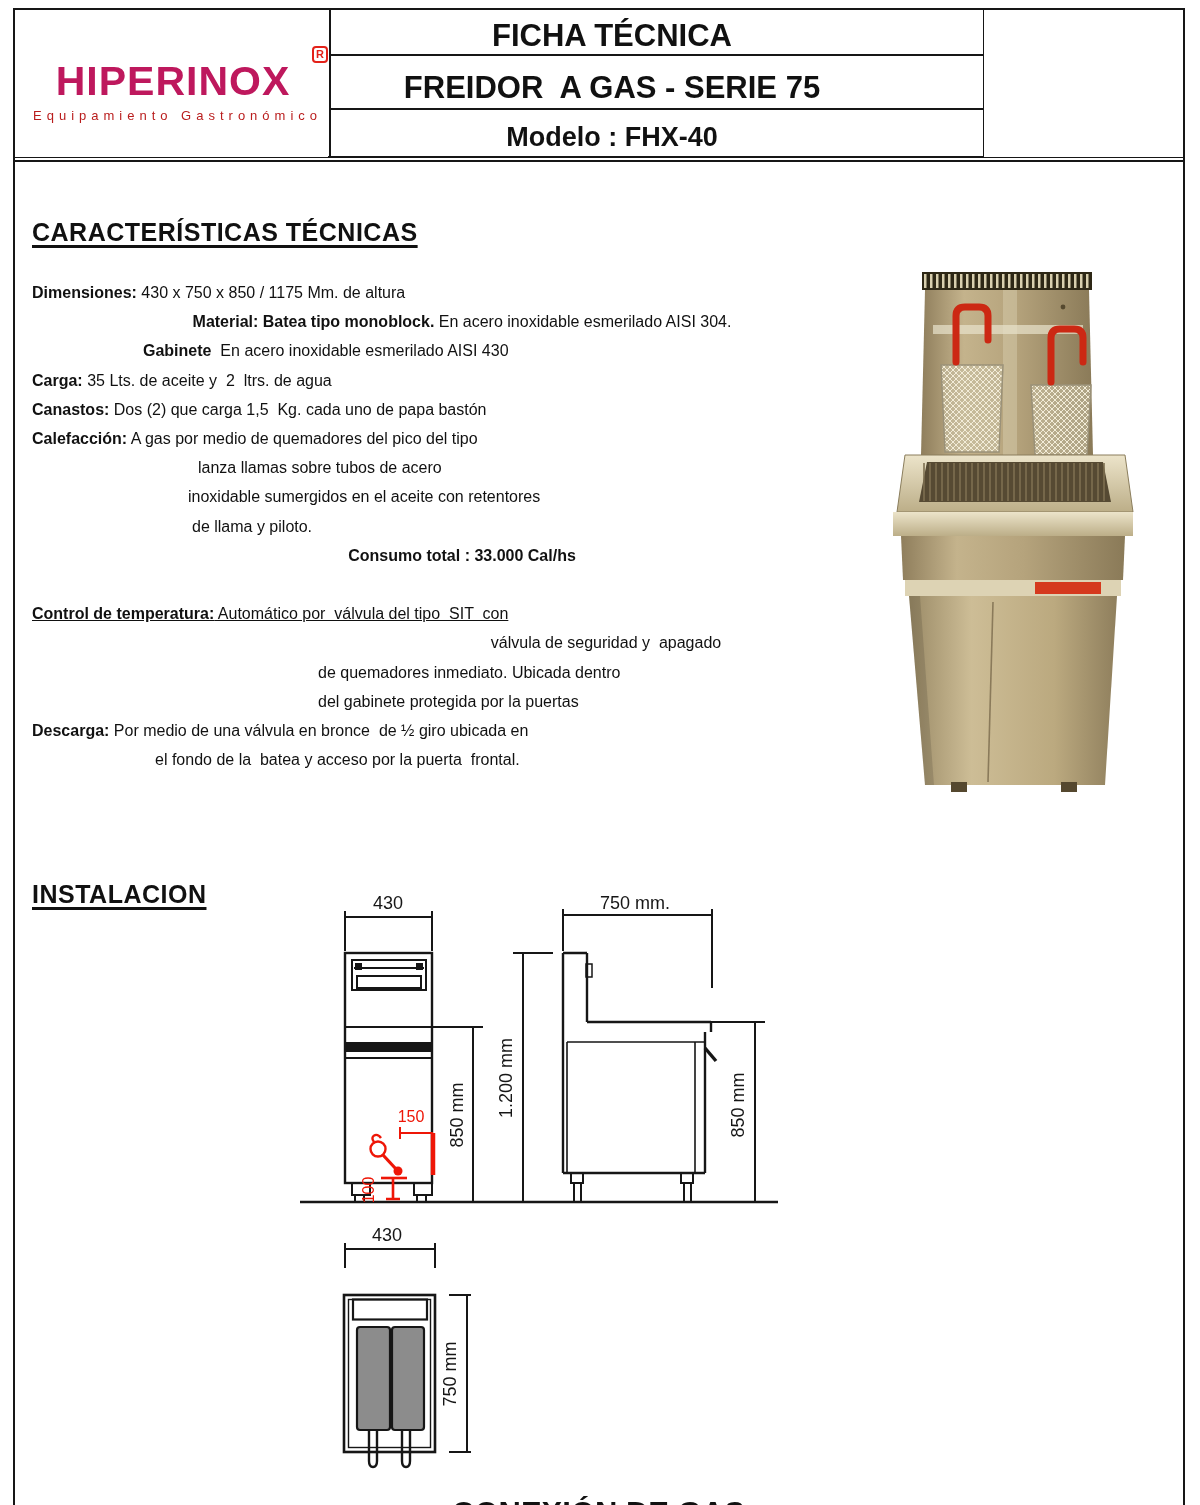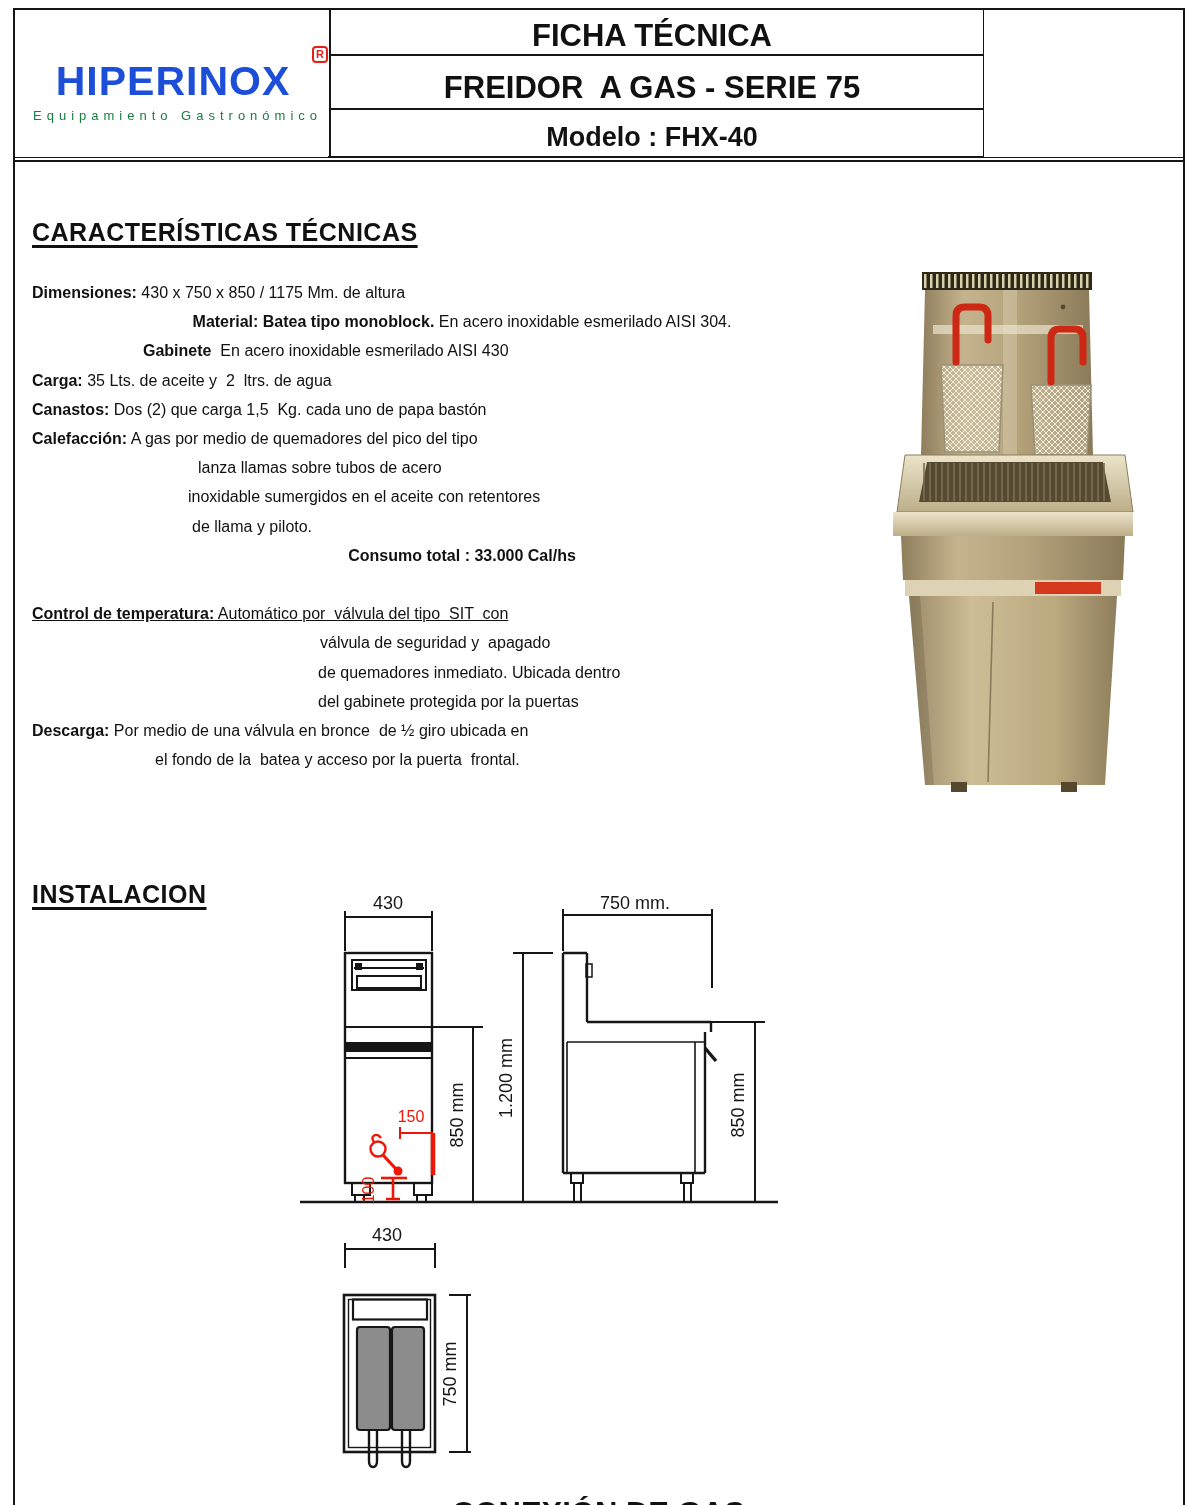--- a/index.html
+++ b/index.html
@@ -6,26 +6,26 @@
   .page{position:relative;width:1200px;height:1505px;background:#ffffff;overflow:hidden;
         font-family:"Liberation Sans","DejaVu Sans",sans-serif;color:#111;}
   
   .outer-frame{position:absolute;left:13px;top:8px;width:1168px;height:1497px;
                border:2px solid #161616;border-bottom:none;}
   .hline{position:absolute;background:#161616;}
   .vline{position:absolute;background:#161616;}
   
   .logo-cell{position:absolute;left:15px;top:10px;width:313px;height:147px;background:#fff;}
   .brand{position:absolute;left:18px;top:48px;width:280px;text-align:center;
-         font-size:41px;font-weight:bold;color:#1d4ed8;letter-spacing:1px;}
+         font-size:41px;font-weight:bold;color:#be185d;letter-spacing:1px;}
   .rmark{position:absolute;left:297px;top:36px;font-size:11px;font-weight:bold;color:#e32119;
          border:2px solid #e32119;border-radius:4px;padding:0 2px;line-height:13px;}
   .tagline{position:absolute;left:18px;top:98px;width:286px;text-align:center;
-           font-size:13px;color:#15803d;letter-spacing:5px;white-space:nowrap;}
-  .title-cell{position:absolute;left:330px;top:10px;width:564px;height:147px;margin-left:40px;}
+           font-size:13px;color:#b91c1c;letter-spacing:5px;white-space:nowrap;}
+  .title-cell{position:absolute;left:330px;top:10px;width:564px;height:147px;}
   .trow{position:absolute;left:0;width:100%;text-align:center;font-weight:bold;white-space:pre;}
   .trow1{top:8px;font-size:31px;}
   .trow2{top:60px;font-size:31px;}
   .trow3{top:112px;font-size:27px;}
   .right-cell{position:absolute;left:984px;top:10px;width:199px;height:147px;background:#fff;}
   
   .h-underline{position:absolute;font-size:25px;font-weight:bold;text-decoration:underline;
                text-decoration-thickness:2.5px;text-underline-offset:4px;letter-spacing:.5px;}
   #spec-lines{position:absolute;left:32px;top:278px;width:860px;font-size:16px;line-height:29.2px;}
   .spec-line{white-space:pre-wrap;}
@@ -70,21 +70,21 @@
       <div class="spec-line" style="padding-left: 111px;"><span class="b">Gabinete</span><span>  En acero inoxidable esmerilado AISI 430</span></div>
       <div class="spec-line" style="padding-left: 0px;"><span class="b">Carga:</span><span> 35 Lts. de aceite y  2  ltrs. de agua</span></div>
       <div class="spec-line" style="padding-left: 0px;"><span class="b">Canastos:</span><span> Dos (2) que carga 1,5  Kg. cada uno de papa bastón</span></div>
       <div class="spec-line" style="padding-left: 0px;"><span class="b">Calefacción:</span><span> A gas por medio de quemadores del pico del tipo</span></div>
       <div class="spec-line" style="padding-left: 166px;"><span>lanza llamas sobre tubos de acero</span></div>
       <div class="spec-line" style="padding-left: 156px;"><span>inoxidable sumergidos en el aceite con retentores</span></div>
       <div class="spec-line" style="padding-left: 160px;"><span>de llama y piloto.</span></div>
       <div class="spec-line" style="padding-left: 0px; text-align: center;"><span class="b">Consumo total : 33.000 Cal/hs</span></div>
       <div class="spec-line" style="padding-left: 0px;">&nbsp;</div>
       <div class="spec-line" style="padding-left: 0px; text-decoration: underline;"><span class="b">Control de temperatura:</span><span> Automático por  válvula del tipo  SIT  con</span></div>
-      <div class="spec-line" style="padding-left: 288px;"><span>válvula de seguridad y  apagado</span></div>
+      <div class="spec-line" style="padding-left: 288px; text-align: center;"><span>válvula de seguridad y  apagado</span></div>
       <div class="spec-line" style="padding-left: 286px;"><span>de quemadores inmediato. Ubicada dentro</span></div>
       <div class="spec-line" style="padding-left: 286px;"><span>del gabinete protegida por la puertas</span></div>
       <div class="spec-line" style="padding-left: 0px;"><span class="b">Descarga:</span><span> Por medio de una válvula en bronce  de ½ giro ubicada en</span></div>
       <div class="spec-line" style="padding-left: 123px;"><span>el fondo de la  batea y acceso por la puerta  frontal.</span></div>
     </div>
 
   <svg style="left:893px;top:250px;" width="244" height="545" viewBox="0 0 244 545">
     <defs>
       <linearGradient id="steel1" x1="0" y1="0" x2="1" y2="0">
         <stop offset="0" stop-color="#8f7e5c"></stop>

